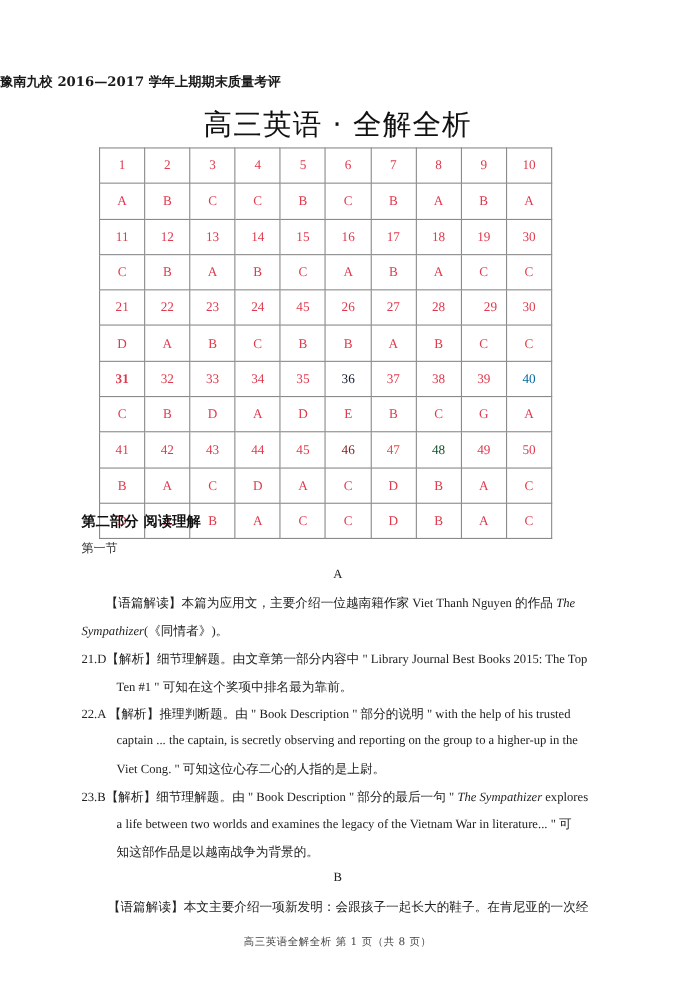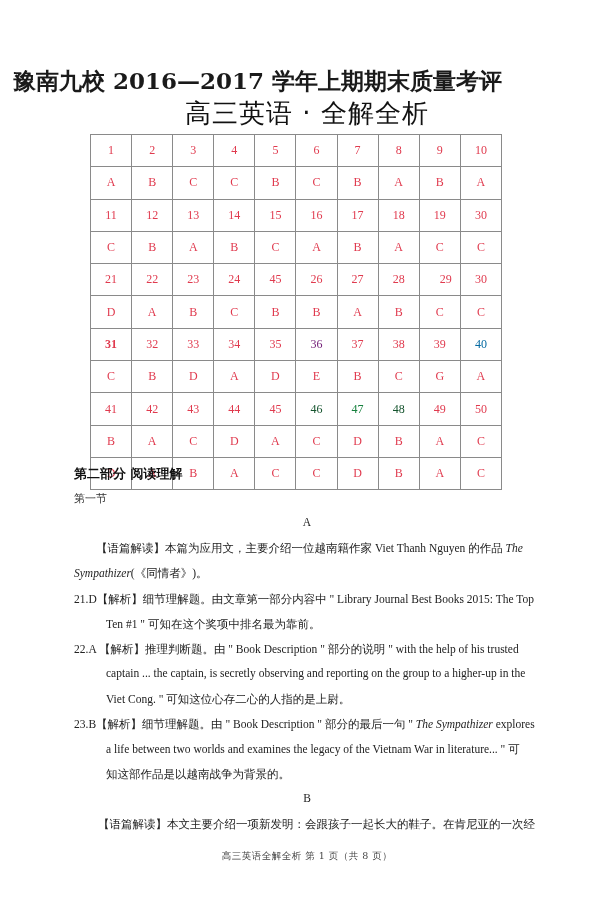--- a/index.html
+++ b/index.html
@@ -1,19 +1,19 @@
 <!DOCTYPE html>
 <html><head>
 <meta charset="utf-8">
 <style>
   html, body { margin: 0; padding: 0; background: #ffffff; }
   body { width: 614px; height: 907px; position: relative; overflow: hidden;
          font-family: "DejaVu Serif", "Liberation Serif", serif; color: #222; }
-  .school-title { position: absolute; top: 66px; left: 0; width: 515px; text-align: center;
-                  font-size: 23px; font-weight: bold; letter-spacing: 0px; color: #1a1a1a; }
+  .school-title { position: absolute; top: 66px; left: 0; width: 515px; 
+                  font-size: 12px; font-weight: bold; letter-spacing: 0px; color: #1a1a1a; }
   .doc-title { position: absolute; top: 96px; left: 0; width: 614px; text-align: center;
                font-family: "DejaVu Sans", sans-serif; font-size: 26px; color: #111; letter-spacing: 1px; }
   table.answers { position: absolute; top: 134px; left: 90px; width: 412px; border-collapse: collapse;
                   font-family: "Liberation Serif", serif; }
   table.answers td { border: 1px solid #8a8a8a; height: 31.3px; padding: 0; text-align: center;
                      color: #e03a4e; font-size: 12px; width: 10%; }
   .section-heading { position: absolute; top: 465px; left: 74px; font-size: 13px; font-weight: bold;
                      font-family: "DejaVu Sans", sans-serif; color: #111; }
   .subsection { position: absolute; top: 491px; left: 74px; font-size: 11px; color: #333; }
   .passage-label { position: absolute; left: 0; width: 614px; text-align: center; font-size: 11.5px; color: #222;
@@ -103,21 +103,21 @@
         <td style="color: rgb(224, 58, 78);">B</td>
         <td style="color: rgb(224, 58, 78);">C</td>
         <td style="color: rgb(224, 58, 78);">C</td>
       </tr>
       <tr>
         <td style="color: rgb(224, 58, 78); font-weight: bold;">31</td>
         <td style="color: rgb(224, 58, 78);">32</td>
         <td style="color: rgb(224, 58, 78);">33</td>
         <td style="color: rgb(224, 58, 78);">34</td>
         <td style="color: rgb(224, 58, 78);">35</td>
-        <td style="color: #701a75;">36</td>
+        <td style="color: #0f172a;">36</td>
         <td style="color: rgb(224, 58, 78);">37</td>
         <td style="color: rgb(224, 58, 78);">38</td>
         <td style="color: rgb(224, 58, 78);">39</td>
         <td style="color: #0369a1;">40</td>
       </tr>
       <tr>
         <td style="color: rgb(224, 58, 78);">C</td>
         <td style="color: rgb(224, 58, 78);">B</td>
         <td style="color: rgb(224, 58, 78);">D</td>
         <td style="color: rgb(224, 58, 78);">A</td>
@@ -127,22 +127,22 @@
         <td style="color: rgb(224, 58, 78);">C</td>
         <td style="color: rgb(224, 58, 78);">G</td>
         <td style="color: rgb(224, 58, 78);">A</td>
       </tr>
       <tr>
         <td style="color: rgb(224, 58, 78);">41</td>
         <td style="color: rgb(224, 58, 78);">42</td>
         <td style="color: rgb(224, 58, 78);">43</td>
         <td style="color: rgb(224, 58, 78);">44</td>
         <td style="color: rgb(224, 58, 78);">45</td>
-        <td style="color: #14532d; text-align: center;">46</td>
-        <td style="color: #15803d; margin-left: 40px;">47</td>
+        <td style="color: #7f1d1d; text-align: center;">46</td>
+        <td style="color: #ef4444; margin-left: 40px;">47</td>
         <td style="color: #14532d; margin-left: 29px;">48</td>
         <td style="color: rgb(224, 58, 78);">49</td>
         <td style="color: rgb(224, 58, 78);">50</td>
       </tr>
       <tr>
         <td style="color: rgb(224, 58, 78);">B</td>
         <td style="color: rgb(224, 58, 78);">A</td>
         <td style="color: rgb(224, 58, 78);">C</td>
         <td style="color: rgb(224, 58, 78);">D</td>
         <td style="color: rgb(224, 58, 78);">A</td>

